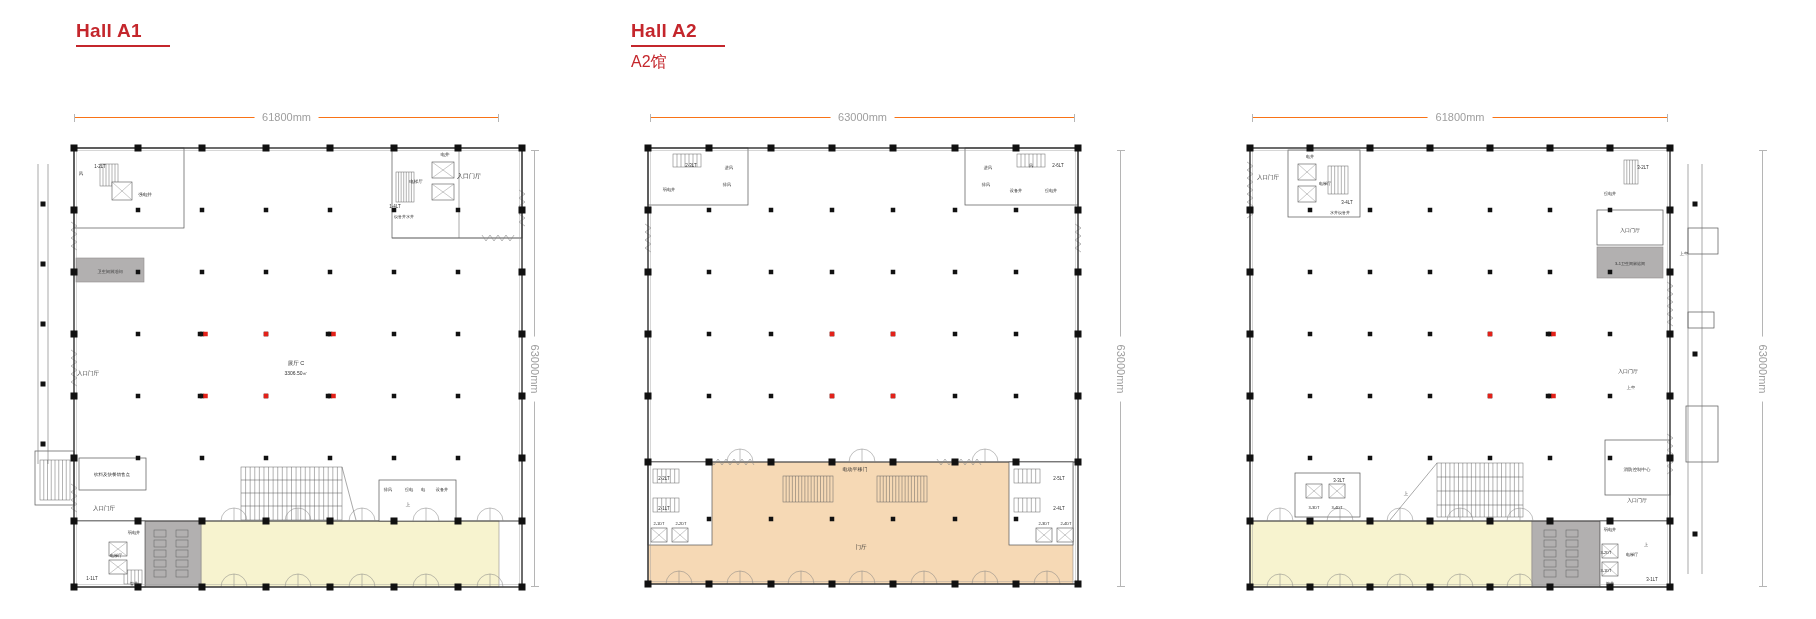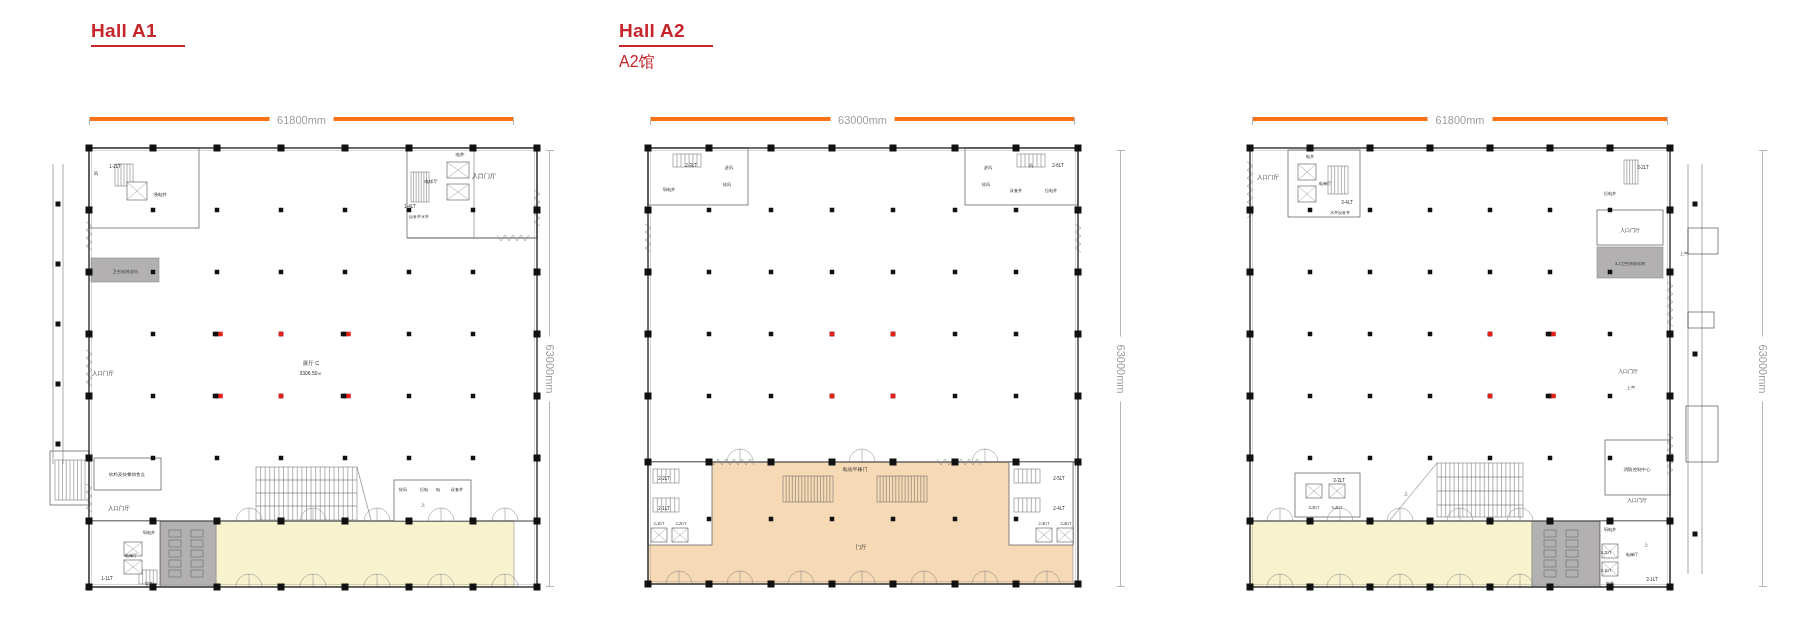--- a/index.html
+++ b/index.html
@@ -5,37 +5,37 @@
   html,body{margin:0;padding:0;background:#ffffff;}
   body{width:1816px;height:619px;position:relative;overflow:hidden;
        font-family:"Liberation Sans", sans-serif;}
   .hall{position:absolute;top:14px;width:600px;height:605px;}
   .hall-head{position:relative;}
   .hall-title{margin:6px 0 0 0;font-size:19px;font-weight:bold;color:var(--accent);letter-spacing:.3px;}
   .title-rule{width:94px;height:2px;background:var(--accent);margin-top:3px;}
   .hall-subtitle{margin-top:5px;font-size:16px;color:var(--accent);}
   .plan{position:absolute;left:0;top:0;width:600px;height:600px;}
   
-  .hdim{position:absolute;height:0;border-top:4px solid #f97316;text-decoration:underline;}
+  .hdim{position:absolute;height:0;border-top:1px solid #f97316;text-decoration:underline;}
   .hdim:before,.hdim:after{content:"";position:absolute;top:-4px;width:1px;height:8px;background:#b5b5b5;}
   .hdim:before{left:0;} .hdim:after{right:0;}
   .hdim span{position:absolute;left:50%;top:0;transform:translate(-50%,-55%);
              background:#fff;padding:0 8px;font-size:11px;color:#9e9e9e;white-space:nowrap;}
   .vdim{position:absolute;width:0;border-left:1px solid #b5b5b5;}
   .vdim:before,.vdim:after{content:"";position:absolute;left:-4px;width:8px;height:1px;background:#b5b5b5;}
   .vdim:before{top:0;} .vdim:after{bottom:0;}
   .vdim span{position:absolute;top:50%;left:0;transform:translate(-50%,-50%) rotate(90deg);
              background:#fff;padding:2px 8px;font-size:11px;color:#9e9e9e;white-space:nowrap;}
   :root{--accent:#c4262c;}
   svg text{fill:#2f2f2f;}
 </style>
 </head>
 <body>
 
-<section class="hall" style="left:19px">
+<section class="hall" style="left:4px">
   <svg class="plan" viewBox="0 0 600 600">
       <rect x="197" y="507" width="298" height="66" fill="#f7f3cf" stroke="#8f8d8d" stroke-width="0.6"></rect>
       <rect x="141" y="507" width="56" height="66" fill="#b2b0b0" stroke="#8f8d8d" stroke-width="0.6"></rect>
       <rect x="72" y="244" width="68" height="24" fill="#b2b0b0" stroke="#8f8d8d" stroke-width="0.6"></rect>
       <line x1="70" y1="507" x2="518" y2="507" stroke="#3d3d3d" stroke-width="1"></line>
       <rect x="70" y="134" width="110" height="80" fill="#fff" stroke="#555" stroke-width="0.7"></rect>
       <rect x="388" y="134" width="130" height="90" fill="#fff" stroke="#555" stroke-width="0.7"></rect>
       <rect x="70" y="507" width="71" height="66" fill="#fff" stroke="#555" stroke-width="0.7"></rect>
       <rect x="375" y="466" width="77" height="41" fill="#fff" stroke="#555" stroke-width="0.7"></rect>
       <rect x="31" y="437" width="39" height="54" fill="#fff" stroke="#555" stroke-width="0.7"></rect>
@@ -439,21 +439,21 @@
       <text x="246" y="535" font-size="5.5" text-anchor="middle" font-family="&quot;Liberation Sans&quot;, sans-serif">门厅</text>
       <text x="49" y="466" font-size="4.5" text-anchor="middle" font-family="&quot;Liberation Sans&quot;, sans-serif">2-2LT</text>
       <text x="49" y="496" font-size="4.5" text-anchor="middle" font-family="&quot;Liberation Sans&quot;, sans-serif">2-1LT</text>
       <text x="44" y="511" font-size="4" text-anchor="middle" font-family="&quot;Liberation Sans&quot;, sans-serif">2-1DT</text>
       <text x="66" y="511" font-size="4" text-anchor="middle" font-family="&quot;Liberation Sans&quot;, sans-serif">2-2DT</text>
       <text x="444" y="466" font-size="4.5" text-anchor="middle" font-family="&quot;Liberation Sans&quot;, sans-serif">2-5LT</text>
       <text x="444" y="496" font-size="4.5" text-anchor="middle" font-family="&quot;Liberation Sans&quot;, sans-serif">2-4LT</text>
       <text x="429" y="511" font-size="4" text-anchor="middle" font-family="&quot;Liberation Sans&quot;, sans-serif">2-3DT</text>
       <text x="451" y="511" font-size="4" text-anchor="middle" font-family="&quot;Liberation Sans&quot;, sans-serif">2-4DT</text>
     </svg>
-  <header class="hall-head" style="margin-left:4px">
+  <header class="hall-head" style="margin-left:16px">
     <h2 class="hall-title">Hall A2</h2>
     <div class="title-rule"></div>
     <div class="hall-subtitle">A2馆</div>
   </header>
   <div class="hdim" style="left:35px;top:103px;width:425px">
       <span>63000mm</span>
     </div>
   <div class="vdim" style="left:505px;top:136px;height:437px">
       <span>63000mm</span>
     </div>

